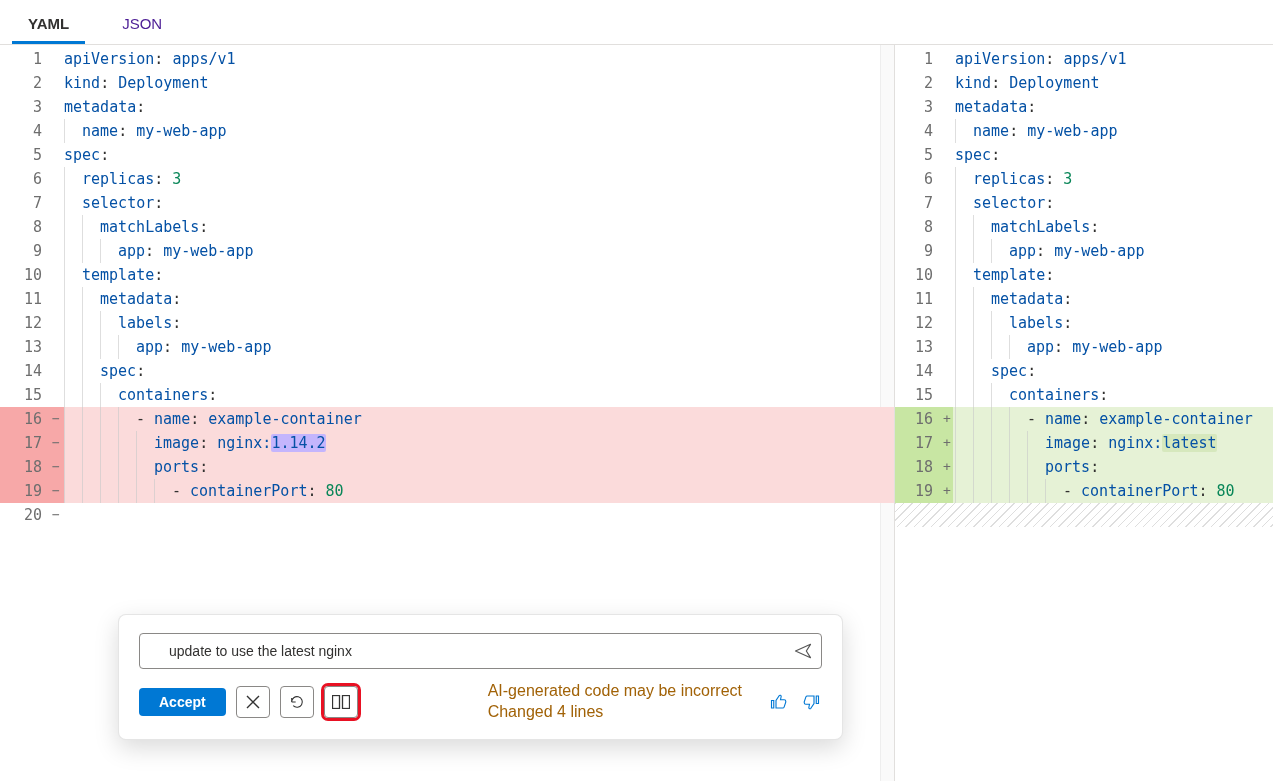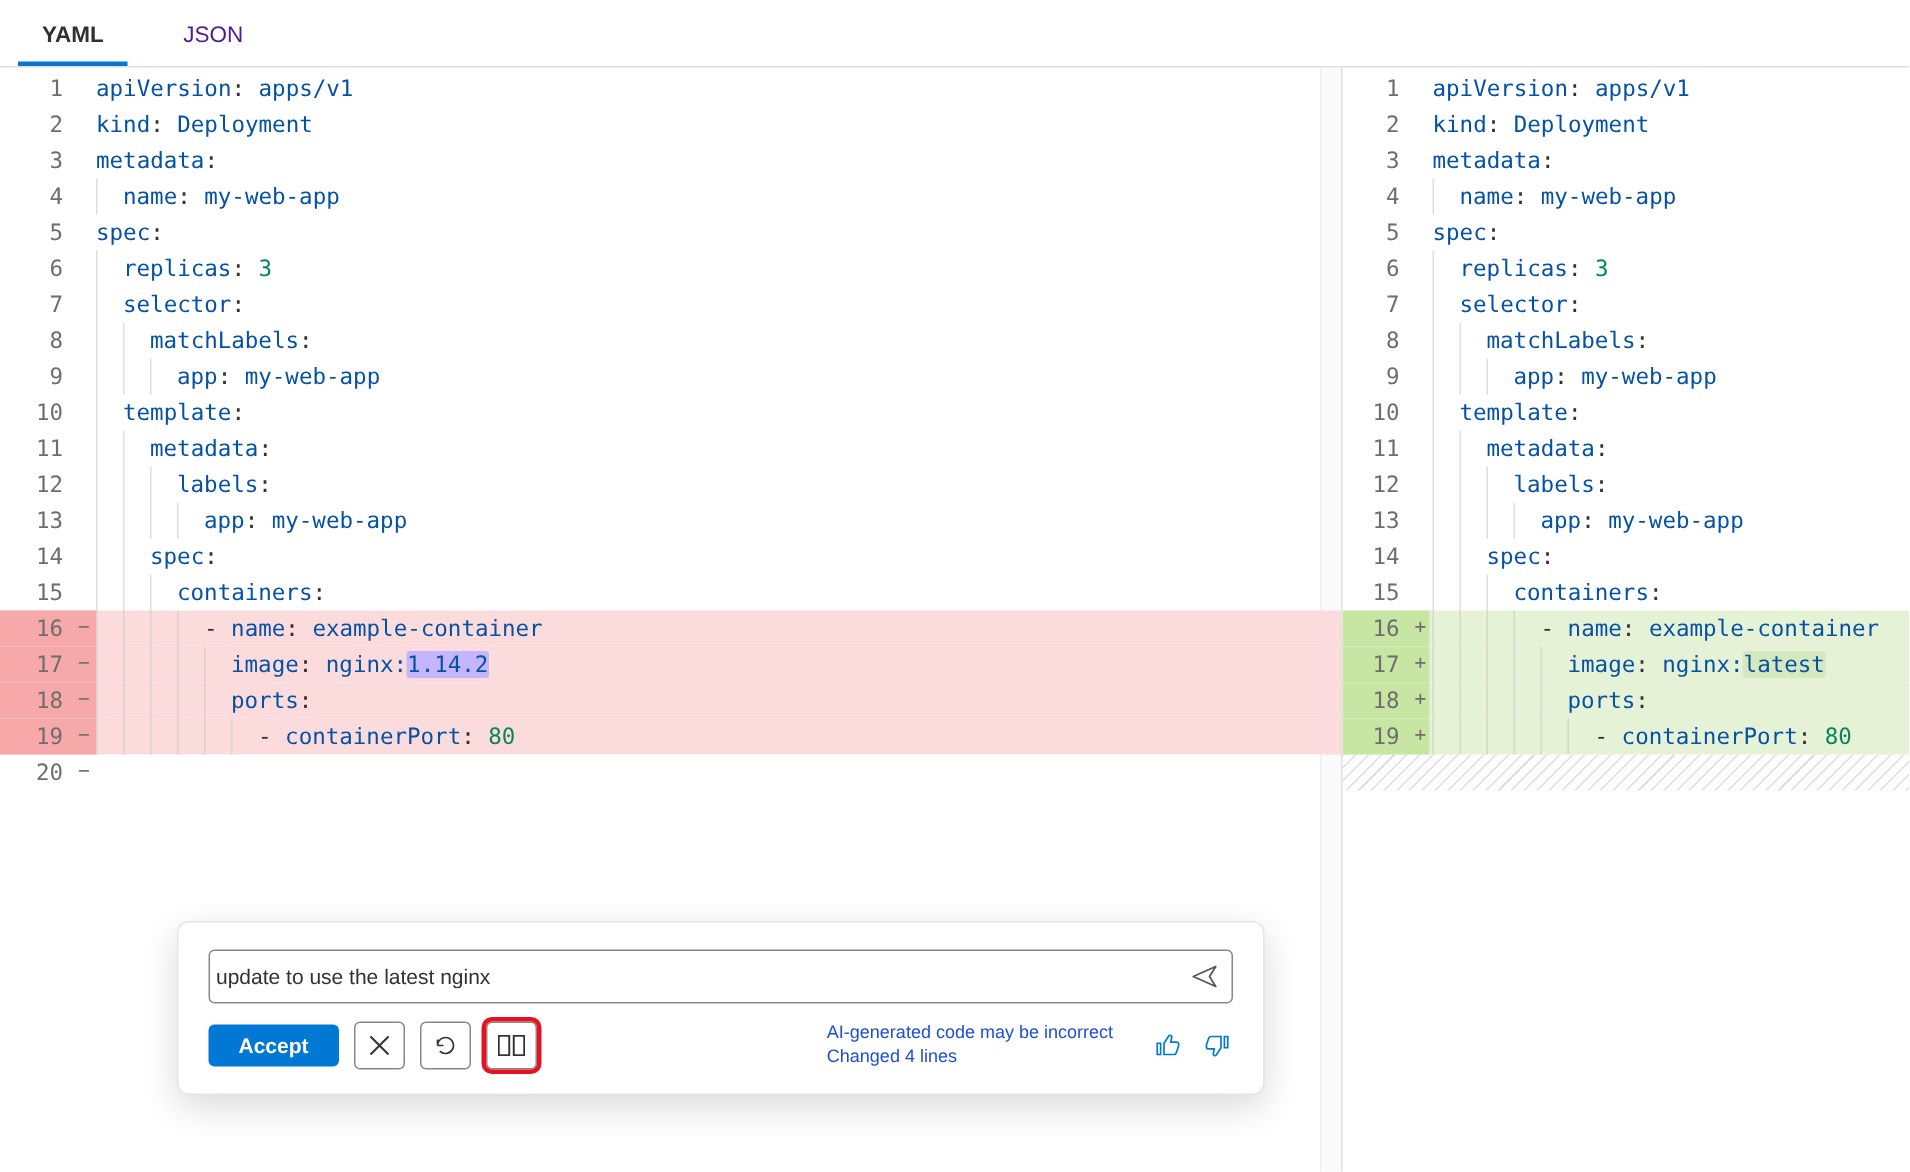--- a/index.html
+++ b/index.html
@@ -170,21 +170,21 @@
     display:flex; align-items:center; justify-content:center;
     color:#555; cursor:pointer;
     font-size: 18px;
   }
   .popup-input-row {
     display: flex;
     align-items:center;
     border: 1px solid #8a8886;
     border-radius: 4px;
     height: 36px;
-    padding: 0 6px 0 4px;
+    padding: 0 6px 0 29px;
     margin-bottom: 12px;
   }
   .popup-input {
     flex:1;
     border:none; outline:none;
     font-size: 14px;
     font-family: "Segoe UI", sans-serif;
     color:#323130;
   }
   .send-icon {
@@ -216,23 +216,23 @@
     display:flex;align-items:center;justify-content:center;
     cursor:pointer;
     color:#333;
   }
   .icon-btn.selected-red {
     outline: 3px solid #e81123;
     outline-offset: 0;
   }
   .popup-status {
     margin-left: auto;
-    font-size: 12px;
+    font-size: 16px;
     line-height: 1.3;
-    color: #1d4ed8;
+    color: #a16207;
     margin-right: 16px;
   }
   .thumb-btn {
     width:22px;height:22px;
     display:flex;align-items:center;justify-content:center;
     cursor:pointer;
     color:#0078d4;
   }
 </style>
 </head>

